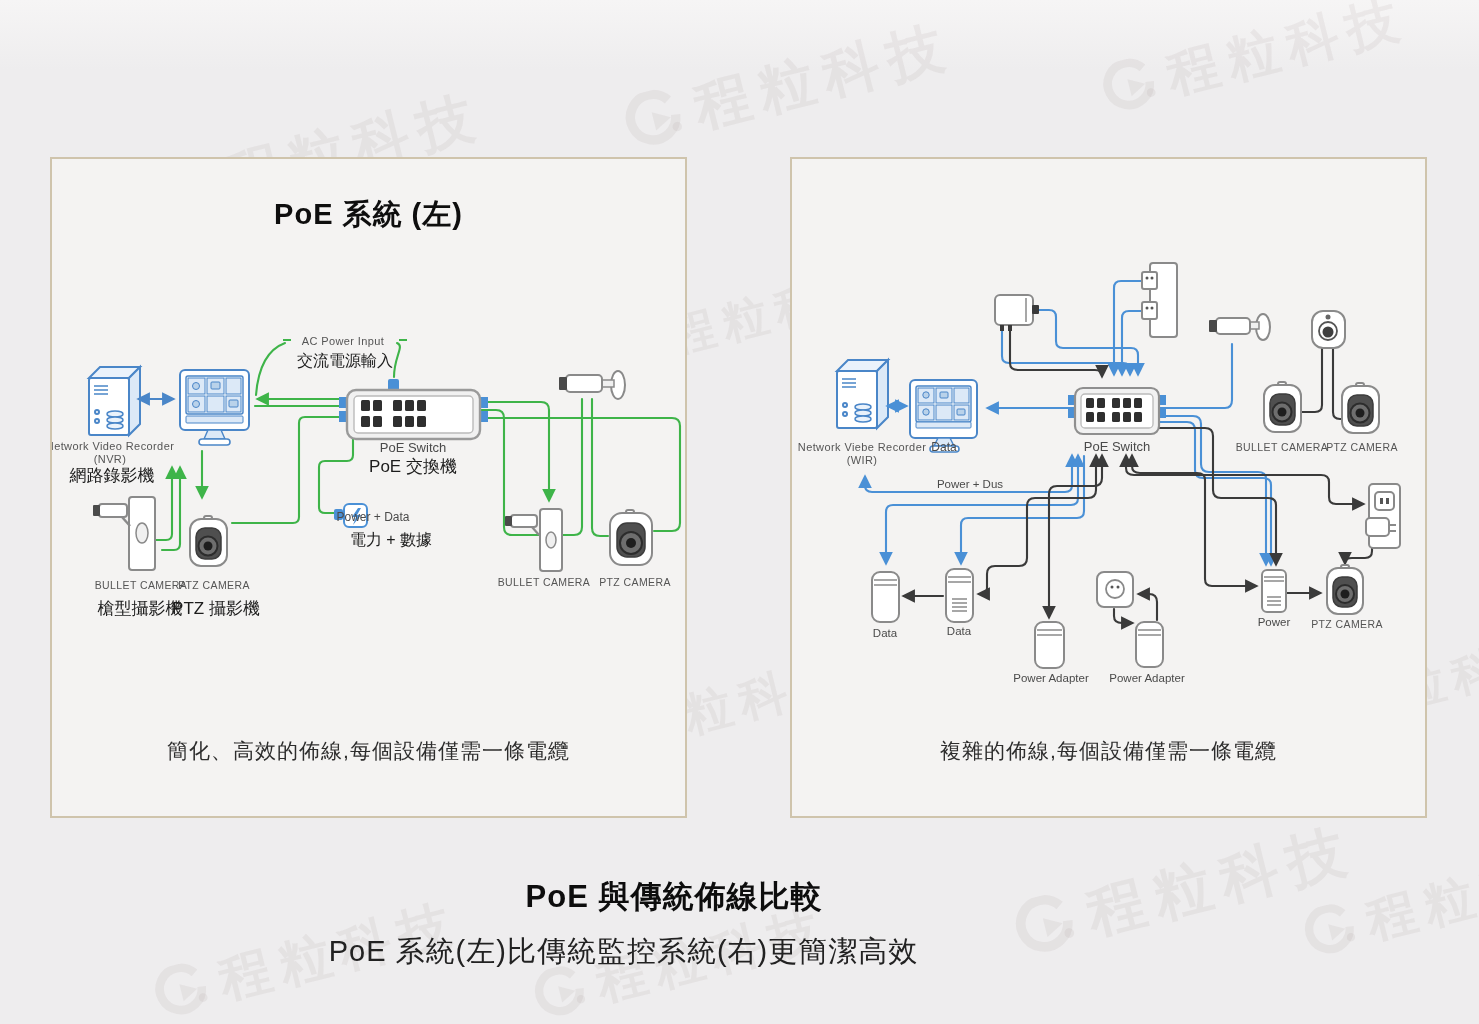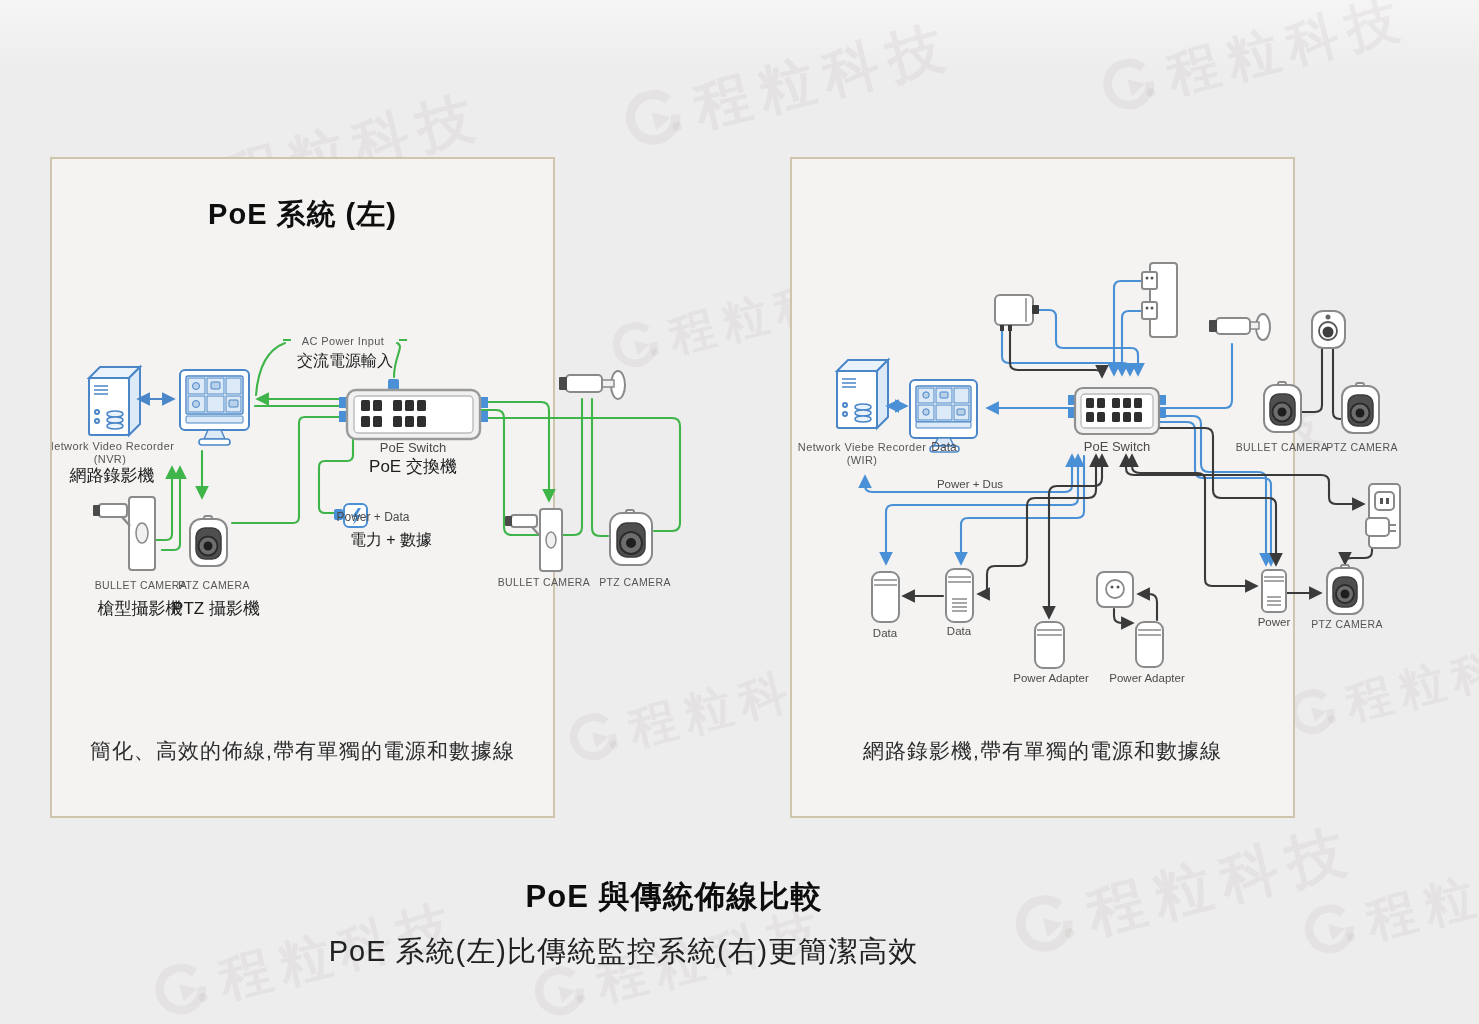--- a/index.html
+++ b/index.html
@@ -23,21 +23,21 @@
   
   .wm{
     position:absolute;display:flex;align-items:center;gap:.25em;
     color:rgba(158,138,138,0.11);font-weight:700;white-space:nowrap;
     transform:rotate(-14deg);letter-spacing:.18em;pointer-events:none;
     font-family:"Liberation Sans", sans-serif;
   }
   .wm svg{width:1.05em;height:1.05em;flex:0 0 auto}
   
   .panel{
-    position:absolute;top:157px;width:505px;height:661px;
+    position:absolute;top:157px;width:637px;height:661px;
     background:var(--panel);border:2px solid var(--panel-border);
   }
   .panel.left{left:50px}
   .panel.right{left:790px}
   .panel h2{
     position:absolute;top:36px;left:0;right:0;text-align:center;
     font-size:29px;font-weight:800;color:#0e0e0e;letter-spacing:1px;
   }
   .panel .caption{
     position:absolute;top:578px;left:0;right:0;text-align:center;
@@ -315,21 +315,21 @@
         <rect x="574" y="351" width="8" height="5" rx="2" class="dev"></rect>
         <rect x="558" y="354" width="42" height="52" rx="12" class="dev"></rect>
         <rect x="565" y="364" width="28" height="34" rx="10" fill="#4f4f4f" stroke="#3d3d3d" stroke-width="1.5"></rect>
         <circle cx="579" cy="384" r="11" fill="#6e6e6e" stroke="#2c2c2c" stroke-width="2"></circle>
         <circle cx="579" cy="384" r="5" fill="#1e1e1e"></circle>
       </g>
       <text class="lbl en-sm" x="492" y="427">BULLET CAMERA</text>
       <text class="lbl en-sm" x="583" y="427">PTZ CAMERA</text>
     </svg>
 
-    <p class="caption">簡化、高效的佈線,帶有單獨的電源和數據線</p>
+    <p class="caption">簡化、高效的佈線,每個設備僅需一條電纜</p>
   </section>
 
   <section class="panel right">
 
     <svg class="diagram" viewBox="0 0 633 657">
       <defs>
         <marker id="mb" viewBox="0 0 10 10" refX="8" refY="5" markerWidth="6.5" markerHeight="6.5" orient="auto-start-reverse">
             <path d="M0,0L10,5L0,10z" fill="#4a90d6"></path>
           </marker>
         <marker id="mk" viewBox="0 0 10 10" refX="8" refY="5" markerWidth="6.5" markerHeight="6.5" orient="auto-start-reverse">
@@ -525,19 +525,19 @@
       <g class="dev">
         <rect x="577" y="325" width="31" height="64" rx="4"></rect>
         <rect x="583" y="333" width="19" height="18" rx="4"></rect>
         <rect x="588" y="339" width="3" height="6" fill="#555" stroke="none"></rect>
         <rect x="594" y="339" width="3" height="6" fill="#555" stroke="none"></rect>
         <path d="M596,366 h8 M596,372 h8" stroke-width="2"></path>
         <rect x="574" y="359" width="23" height="18" rx="4"></rect>
       </g>
     </svg>
 
-    <p class="caption">網路錄影機,帶有單獨的電源和數據線</p>
+    <p class="caption">複雜的佈線,每個設備僅需一條電纜</p>
   </section>
 
   <h1 class="footer-title">PoE 與傳統佈線比較</h1>
   <p class="footer-sub">PoE 系統(左)比傳統監控系統(右)更簡潔高效</p>
 
 </div>
 
 </body></html>

